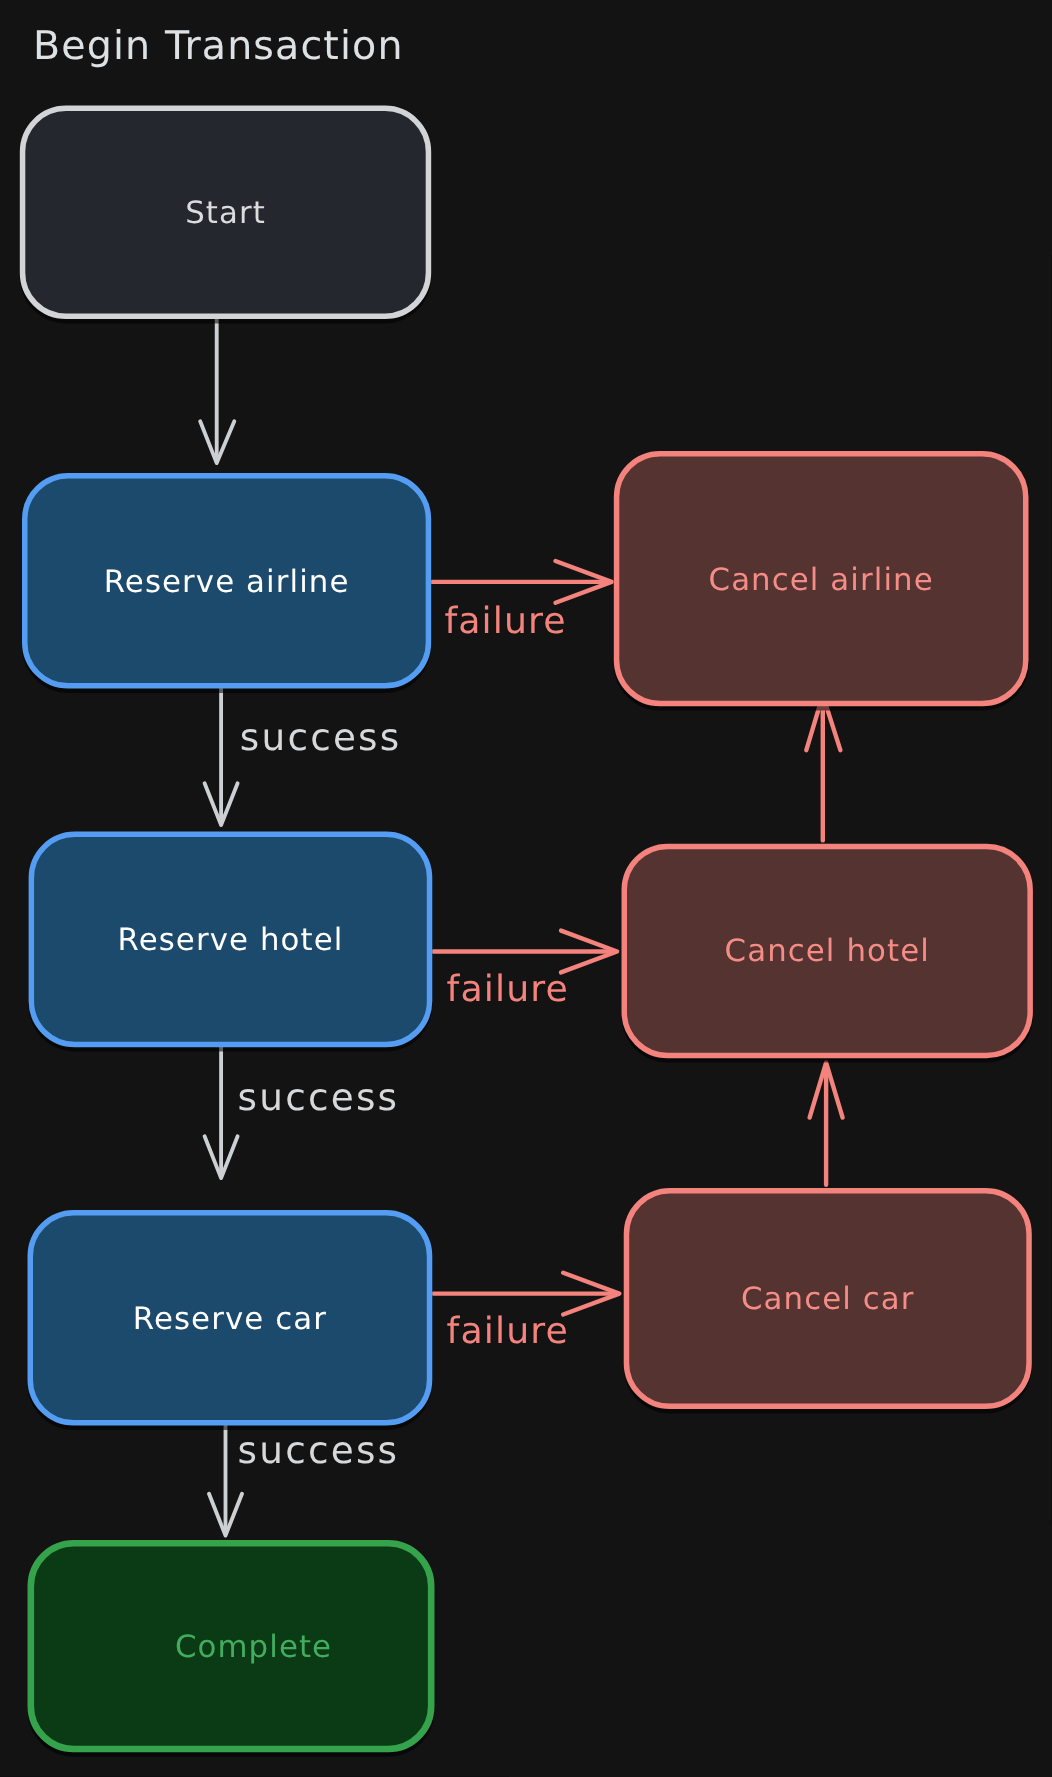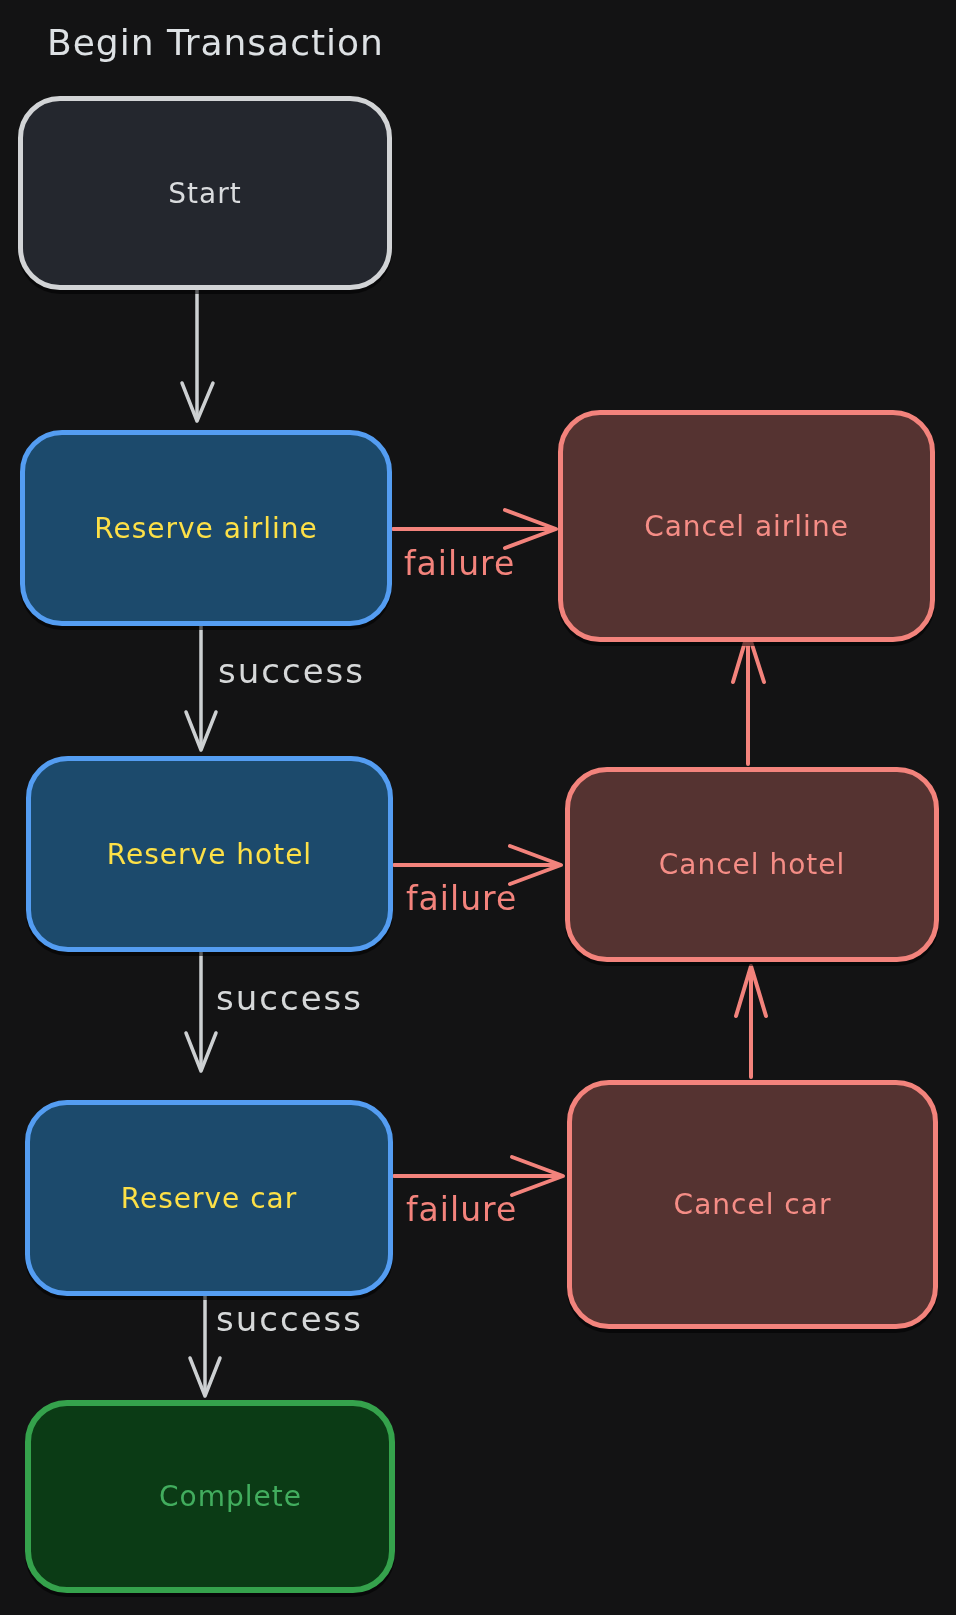--- a/index.html
+++ b/index.html
@@ -10,41 +10,40 @@
     font-family:"DejaVu Sans", sans-serif;
     overflow:hidden;
   }
   .diagram-title{
     position:absolute;
     left:30px;top:22px;
     font-size:36px;
     letter-spacing:1px;
     color:#dde1e4;
     white-space:nowrap;
-    margin-left:17px;
   }
   .node{
     position:absolute;
     display:flex;align-items:center;justify-content:center;
     border-radius:42px;
     font-size:28px;
     letter-spacing:1px;
     box-sizing:border-box;
     white-space:nowrap;
   }
   .node.start{
     background:#24272e;
     border:5px solid #d2d4d6;
     color:#dadcde;
     box-shadow:0 4px 0 rgba(0,0,0,0.55);
   }
   .node.blue{
     background:#1c4a6c;
     border:5px solid #549df2;
-    color:#fde047;
+    color:#ffffff;
     box-shadow:0 4px 0 rgba(0,0,0,0.55);
   }
   .node.red{
     background:#553331;
     border:5px solid #f3837c;
     color:#f58d86;
     box-shadow:0 4px 0 rgba(0,0,0,0.55);
   }
   .node.green{
     background:#0b3b15;
@@ -152,21 +151,21 @@
   </div>
 
   <div class="node blue" style="left:26px;top:756px;width:367px;height:196px;">
     <span>Reserve hotel</span>
   </div>
 
   <div class="node blue" style="left:25px;top:1100px;width:368px;height:196px;">
     <span>Reserve car</span>
   </div>
 
-  <div class="node red" style="left:567px;top:1080px;width:371px;height:249px;">
+  <div class="node red" style="left:567px;top:1080px;width:371px;height:201px;">
     <span>Cancel car</span>
   </div>
 
   <div class="node green" style="left:25px;top:1400px;width:370px;height:193px;">
     <span>Complete</span>
   </div>
 
   <div class="edge-label success" style="left:218px;top:637px;">success</div>
 
   <div class="edge-label success" style="left:216px;top:964px;">success</div>

